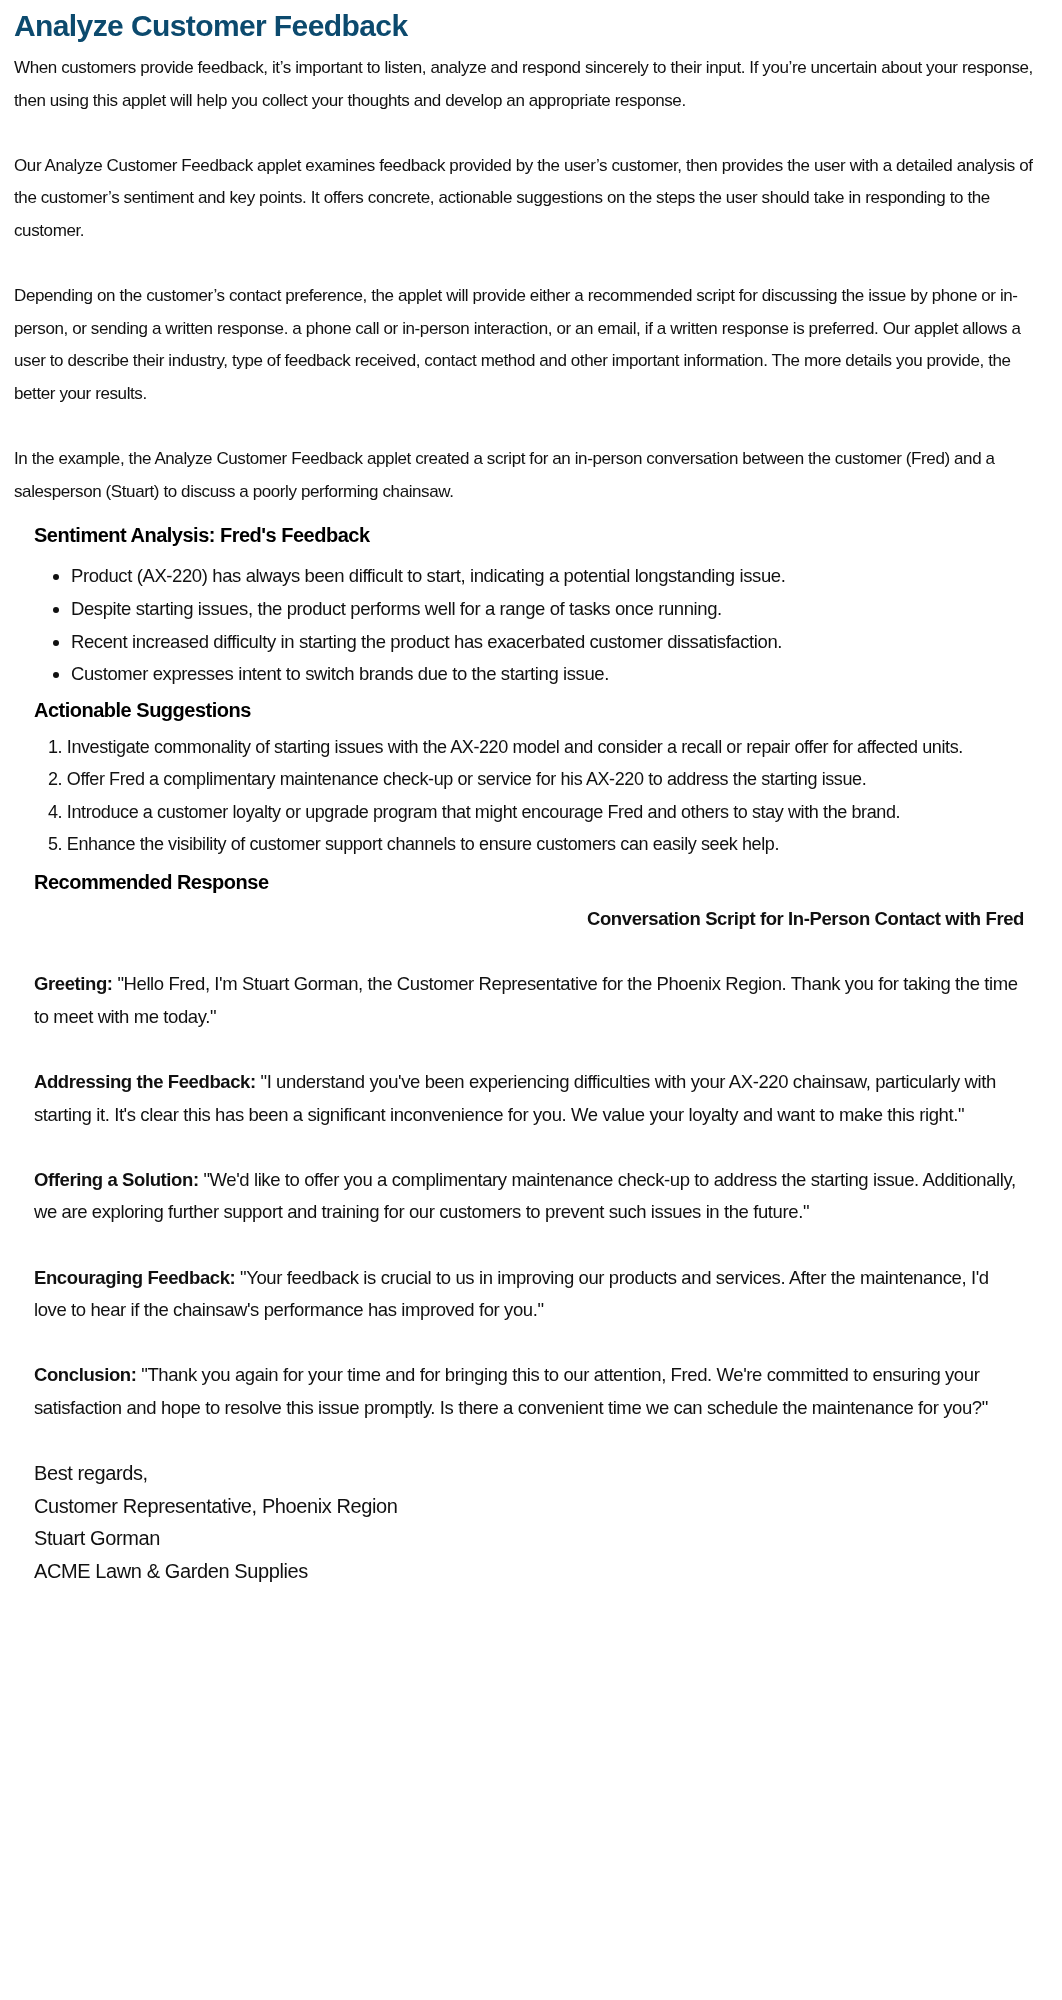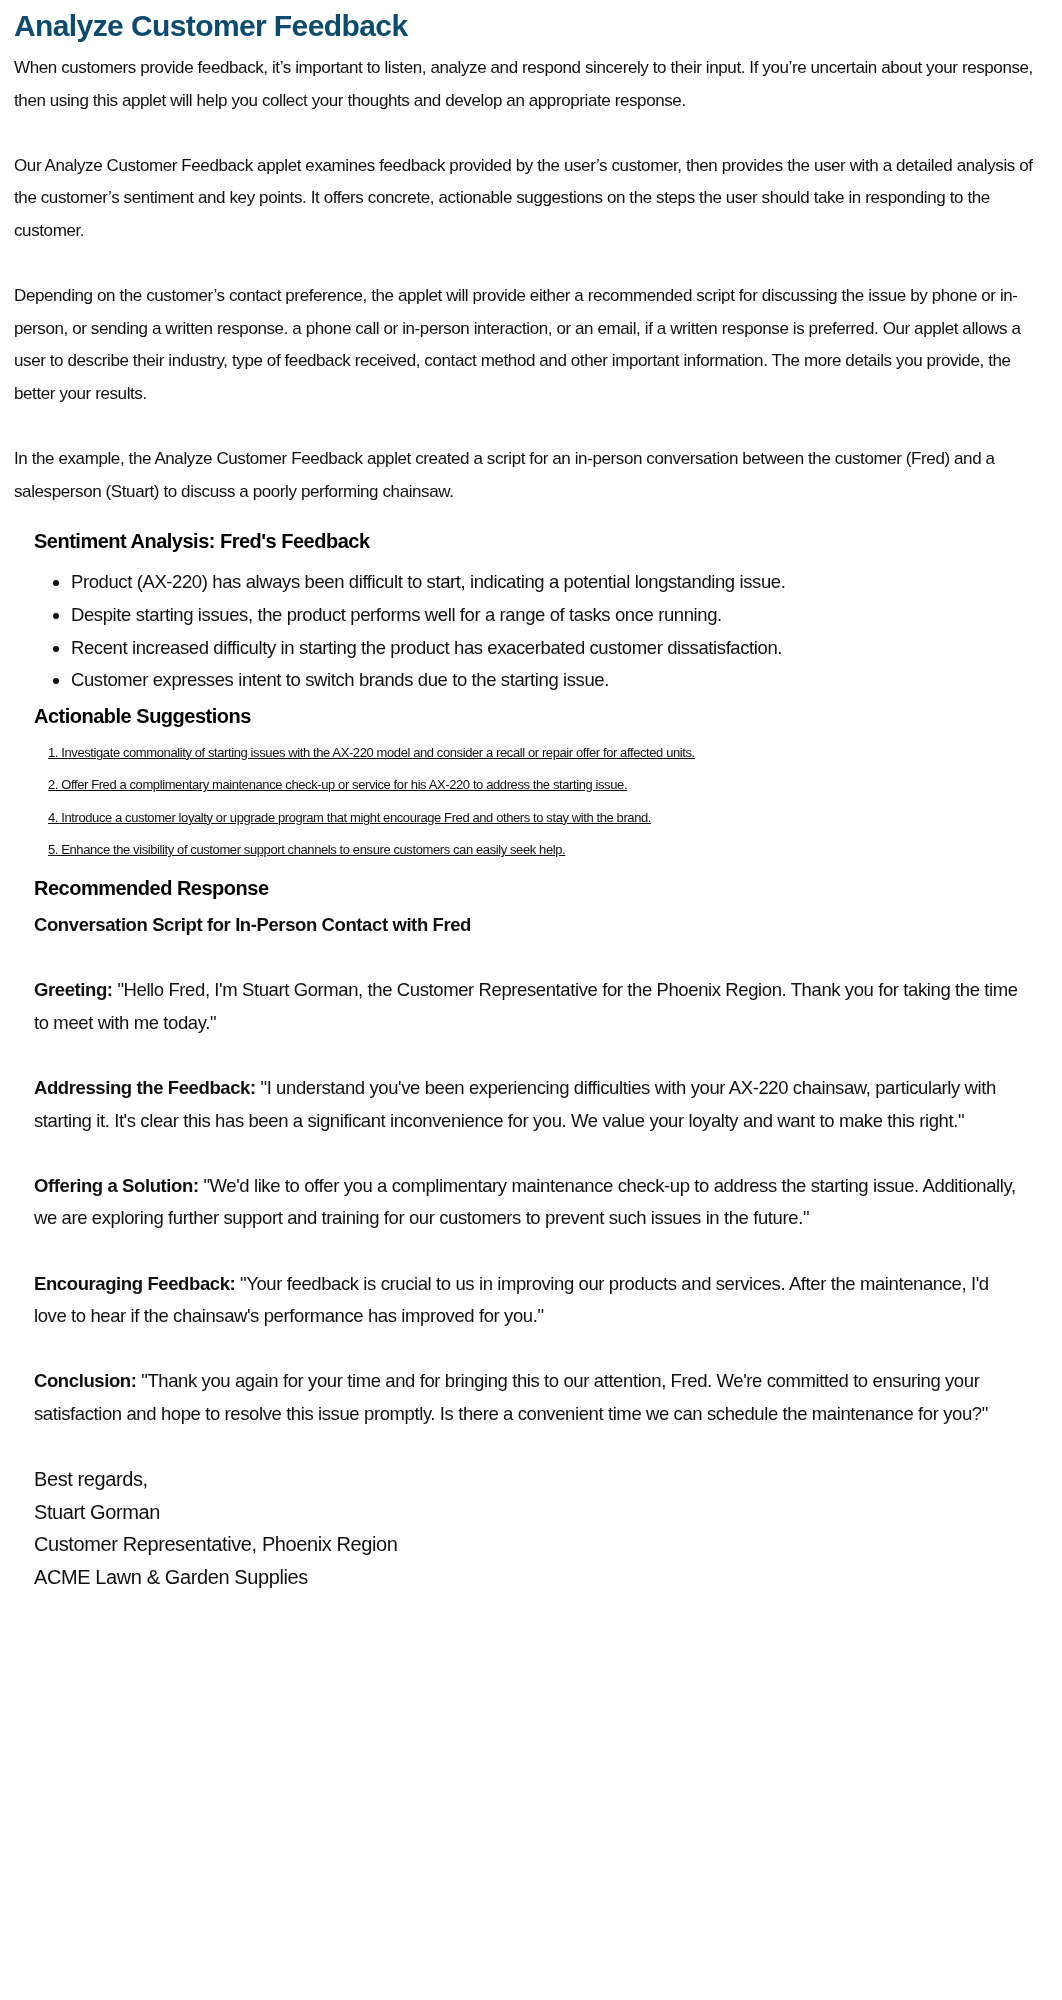--- a/index.html
+++ b/index.html
@@ -26,21 +26,21 @@
       letter-spacing: -0.6px;
       color: #0c4a6e;
     }
     .intro p {
       font-size: 17px;
       line-height: 32.6px;
       margin: 0 0 32.6px 0;
       max-width: 1040px;
     }
     .intro p:last-child {
-      margin-bottom: 16px;
+      margin-bottom: 10px;
     }
     .section {
       padding-left: 20px;
       max-width: 990px;
     }
     .section h2 {
       font-weight: 700;
       font-size: 20px;
       line-height: 34px;
       margin: 0 0 4px 0;
@@ -53,30 +53,30 @@
     }
     ul.bullets li {
       font-size: 18.5px;
       line-height: 32.6px;
     }
     .suggestions {
       padding-left: 14px;
       margin: 0 0 4px 0;
     }
     .suggestions .item {
-      font-size: 13px;
+      font-size: 18px;
       line-height: 32.6px;
       max-width: 950px;
-      text-decoration: underline;
     }
     .script-heading {
       font-weight: 700;
       font-size: 18.5px;
       line-height: 32.6px;
       margin: 0 0 32.6px 0;
+      text-align: right;
     }
     .script-block {
       font-size: 18.5px;
       line-height: 32.6px;
       margin: 0 0 32.6px 0;
       max-width: 990px;
     }
     .script-block .label {
       font-weight: 700;
     }
@@ -139,19 +139,19 @@
       <span class="label">Encouraging Feedback:</span>
       <span>"Your feedback is crucial to us in improving our products and services. After the maintenance, I'd love to hear if the chainsaw's performance has improved for you."</span>
     </div>
     <div class="script-block">
       <span class="label">Conclusion:</span>
       <span>"Thank you again for your time and for bringing this to our attention, Fred. We're committed to ensuring your satisfaction and hope to resolve this issue promptly. Is there a convenient time we can schedule the maintenance for you?"</span>
     </div>
 
     <div class="signoff">
       <div>Best regards,</div>
+      <div>Customer Representative, Phoenix Region</div>
       <div>Stuart Gorman</div>
-      <div>Customer Representative, Phoenix Region</div>
       <div>ACME Lawn &amp; Garden Supplies</div>
     </div>
   </div>
 
 </div>
 
 </body></html>

